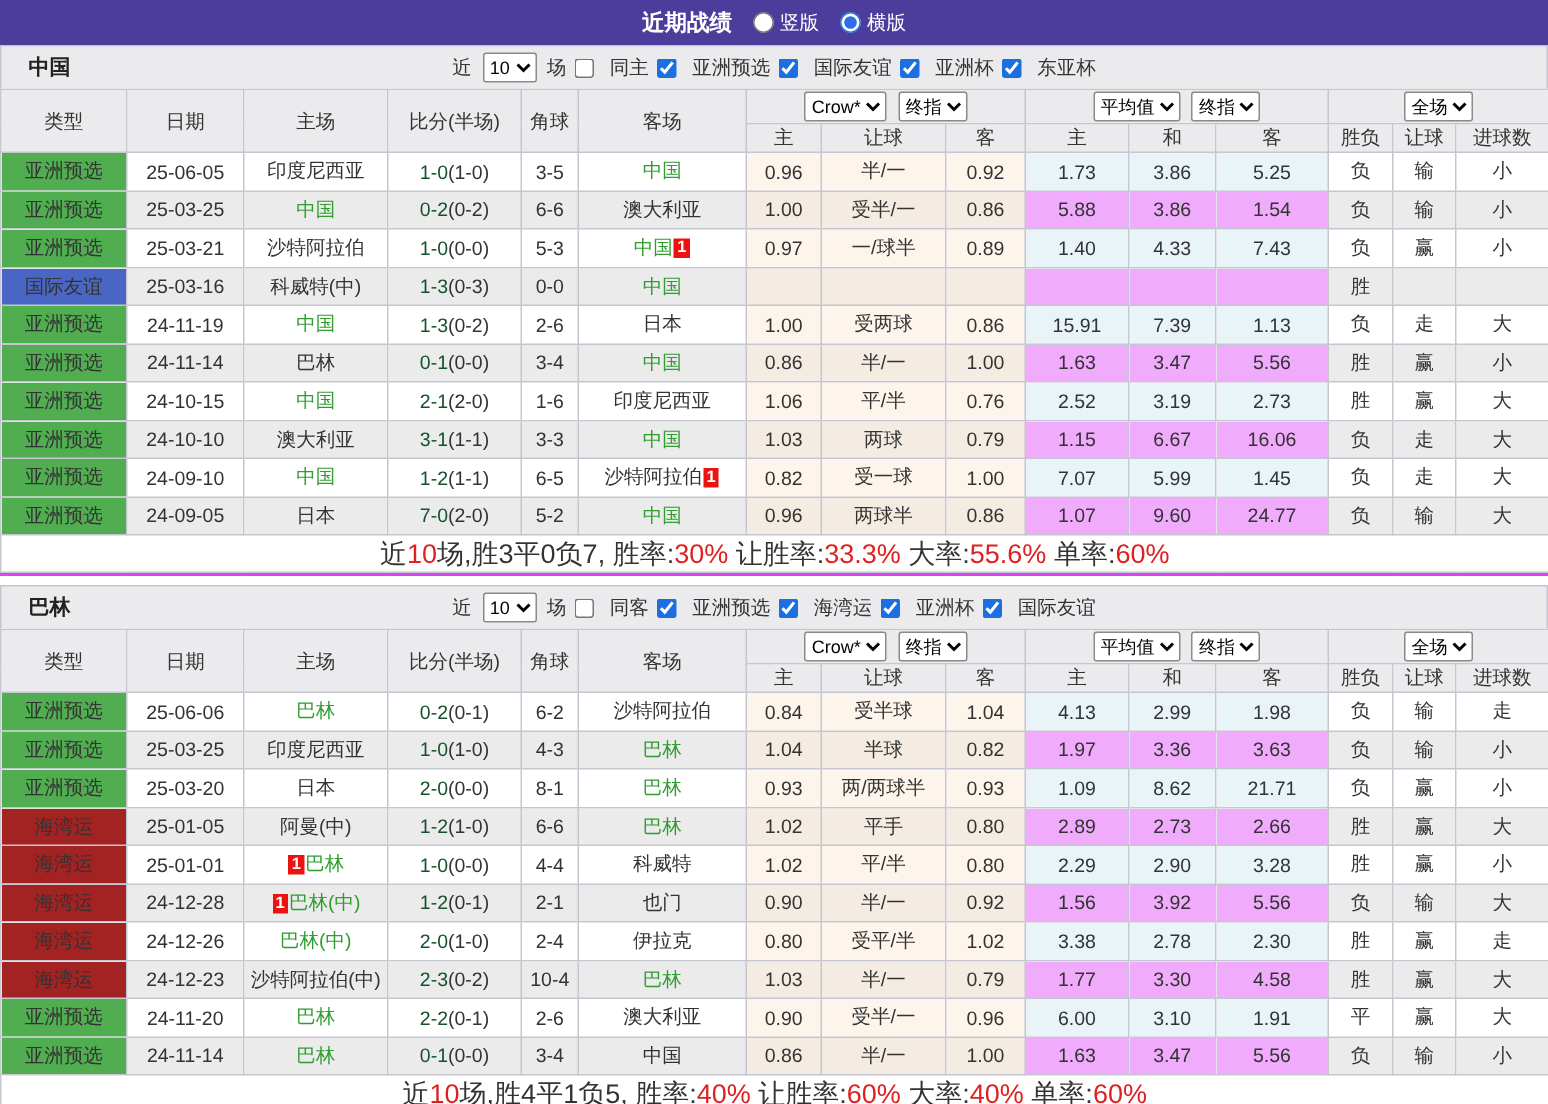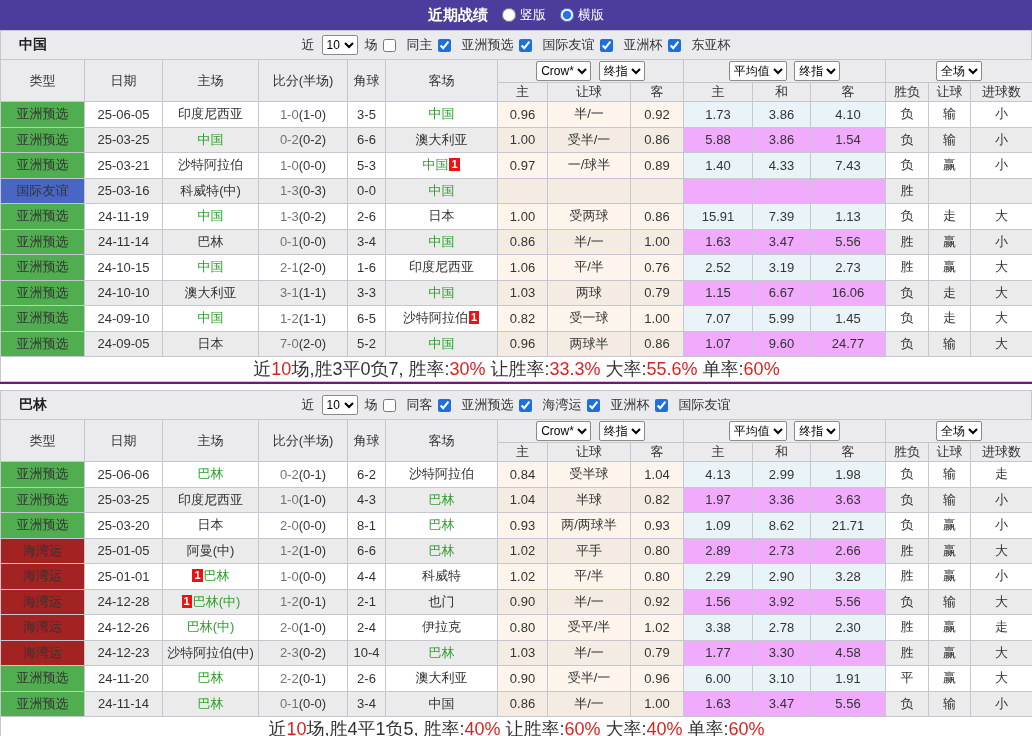--- a/index.html
+++ b/index.html
@@ -3,21 +3,21 @@
 <meta charset="utf-8">
 <style>
   html,body{margin:0;padding:0;background:#fff;}
   body{width:1032px;font-family:"Liberation Sans","DejaVu Sans",sans-serif;color:#333;}
   
   .topbar{height:30px;background:#4c3d9c;display:flex;align-items:center;justify-content:center;gap:14px;}
   .topbar .title{color:#fff;font-size:15px;font-weight:bold;}
   .topbar label{color:#fff;font-size:13px;display:inline-flex;align-items:center;gap:4px;cursor:pointer;}
   .topbar input[type=radio]{accent-color:#2e6fe8;margin:0;width:14px;height:14px;}
   
-  .section{border-bottom:2px solid #701a75;}
+  .section{border-bottom:2px solid #d946ef;}
   .section.first{margin-bottom:6px;}
   .secbar{position:relative;height:28px;background:#ebebee;border:1px solid #c6c6d0;border-bottom:none;display:flex;align-items:center;justify-content:center;font-size:13px;}
   .secbar .team{position:absolute;left:18px;font-weight:bold;font-size:14px;color:#222;}
   .filters{display:inline-flex;align-items:center;gap:5px;}
   .filters .cb{display:inline-flex;align-items:center;gap:10px;cursor:pointer;}
   .filters input[type=checkbox]{accent-color:#1b6fe0;width:13px;height:13px;margin:0 1px 0 0;}
   .sel{font-size:12px;height:20px;border:1px solid #8a8a8a;background:#fff;border-radius:2px;margin:0 2px;}
   
   table.grid{border-collapse:collapse;table-layout:fixed;width:1032px;}
   table.grid td{border:1px solid #c6c6d0;text-align:center;padding:0;font-size:13px;color:#333;white-space:nowrap;overflow:hidden;height:24.5px;vertical-align:middle;}
@@ -29,21 +29,21 @@
   tr.e td.p{background:#ebebeb;}
   td.o{background:#fdf5ec;}
   tr.e td.o{background:#f4ece2;}
   td.a{background:#e9f4f8;}
   tr.e td.a{background:#f0abfc;}
   
   td.badge-g{background:#50ad50;color:#fff;font-size:12px;}
   td.badge-b{background:#4a66c4;color:#fff;font-size:12px;}
   td.badge-r{background:#a32222;color:#fff;font-size:12px;}
   
-  .ft{color:#737373;}
+  .ft{color:#14532d;}
   .ht{color:#333;}
   .hl{color:#2f9e2f;}
   .c-red{color:#e03333;}
   .c-blue{color:#2626d9;}
   .c-green{color:#2e8b2e;}
   .num-badge{background:#ee1111;color:#fff;font-size:11px;font-weight:bold;padding:0 2px;line-height:13px;display:inline-block;margin:0 1px;vertical-align:1px;}
   tr.sum td{background:#fff;height:24px;font-size:18px;white-space:pre-wrap;}
   .red{color:#e01f1f;}
 </style>
 </head>
@@ -149,21 +149,21 @@
             <td class="p">25-06-05</td>
             <td class="p"><span>印度尼西亚</span></td>
             <td class="p"><span class="ft">1-0</span><span class="ht">(1-0)</span></td>
             <td class="p">3-5</td>
             <td class="p"><span class="hl">中国</span></td>
             <td class="o">0.96</td>
             <td class="o">半/一</td>
             <td class="o">0.92</td>
             <td class="a">1.73</td>
             <td class="a">3.86</td>
-            <td class="a">4.10</td>
+            <td class="a">5.25</td>
             <td class="p c-blue">负</td>
             <td class="p c-blue">输</td>
             <td class="p c-blue">小</td>
           </tr>
           <tr class="e">
             <td class="badge-g">亚洲预选</td>
             <td class="p">25-03-25</td>
             <td class="p"><span class="hl">中国</span></td>
             <td class="p"><span class="ft">0-2</span><span class="ht">(0-2)</span></td>
             <td class="p">6-6</td>

